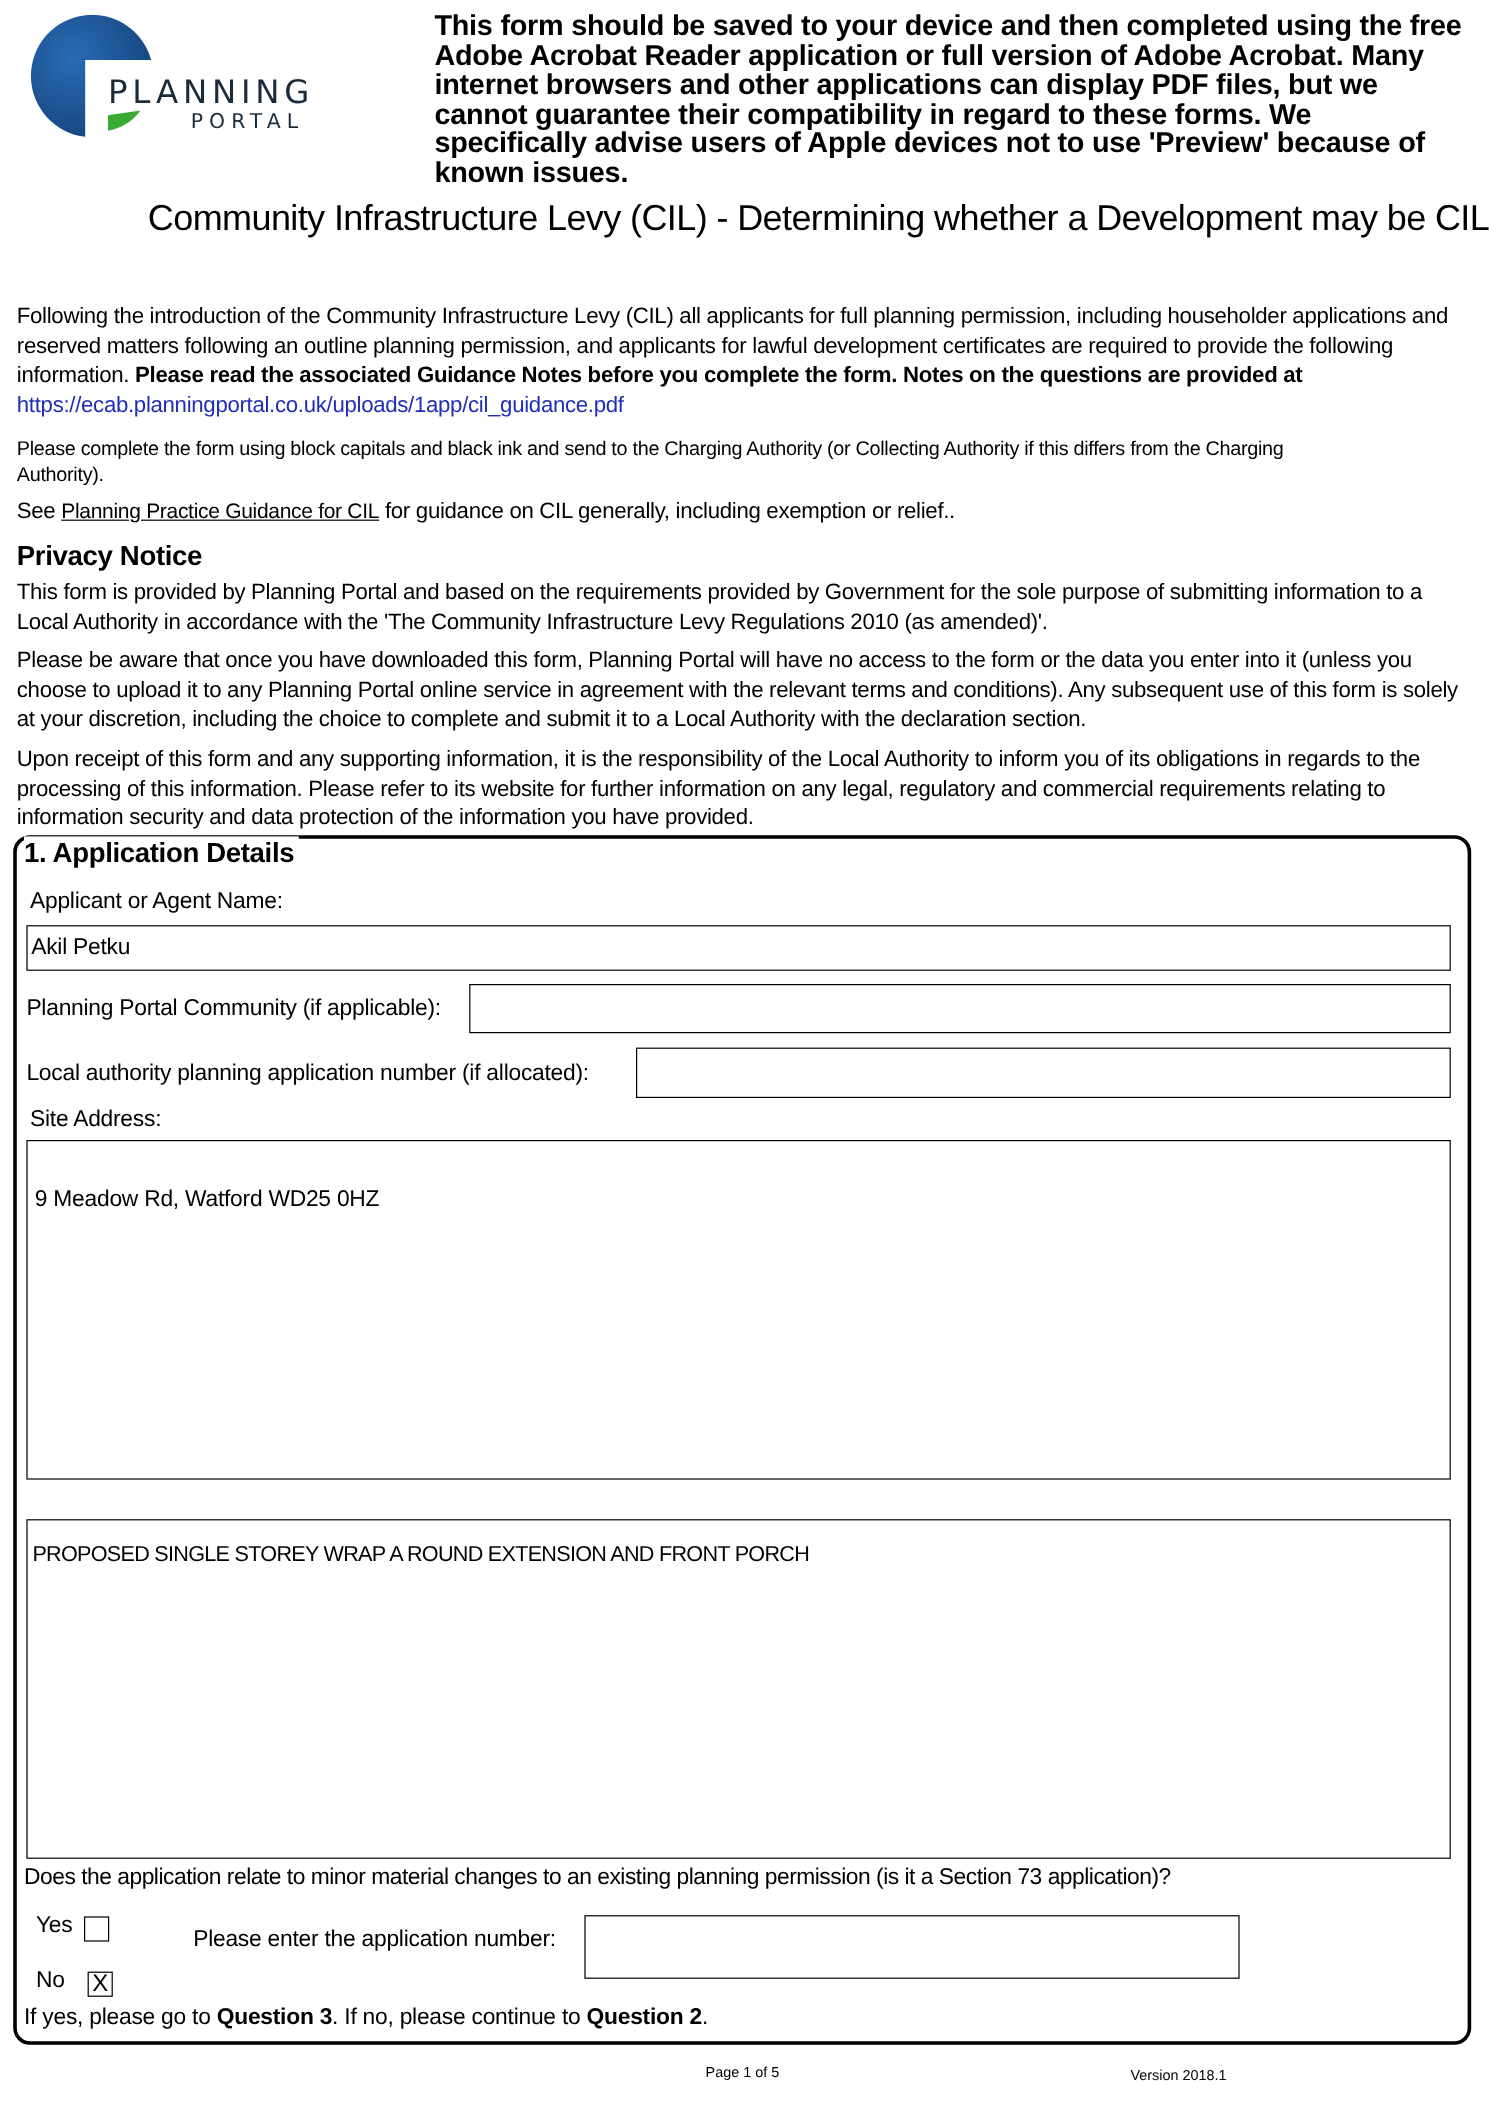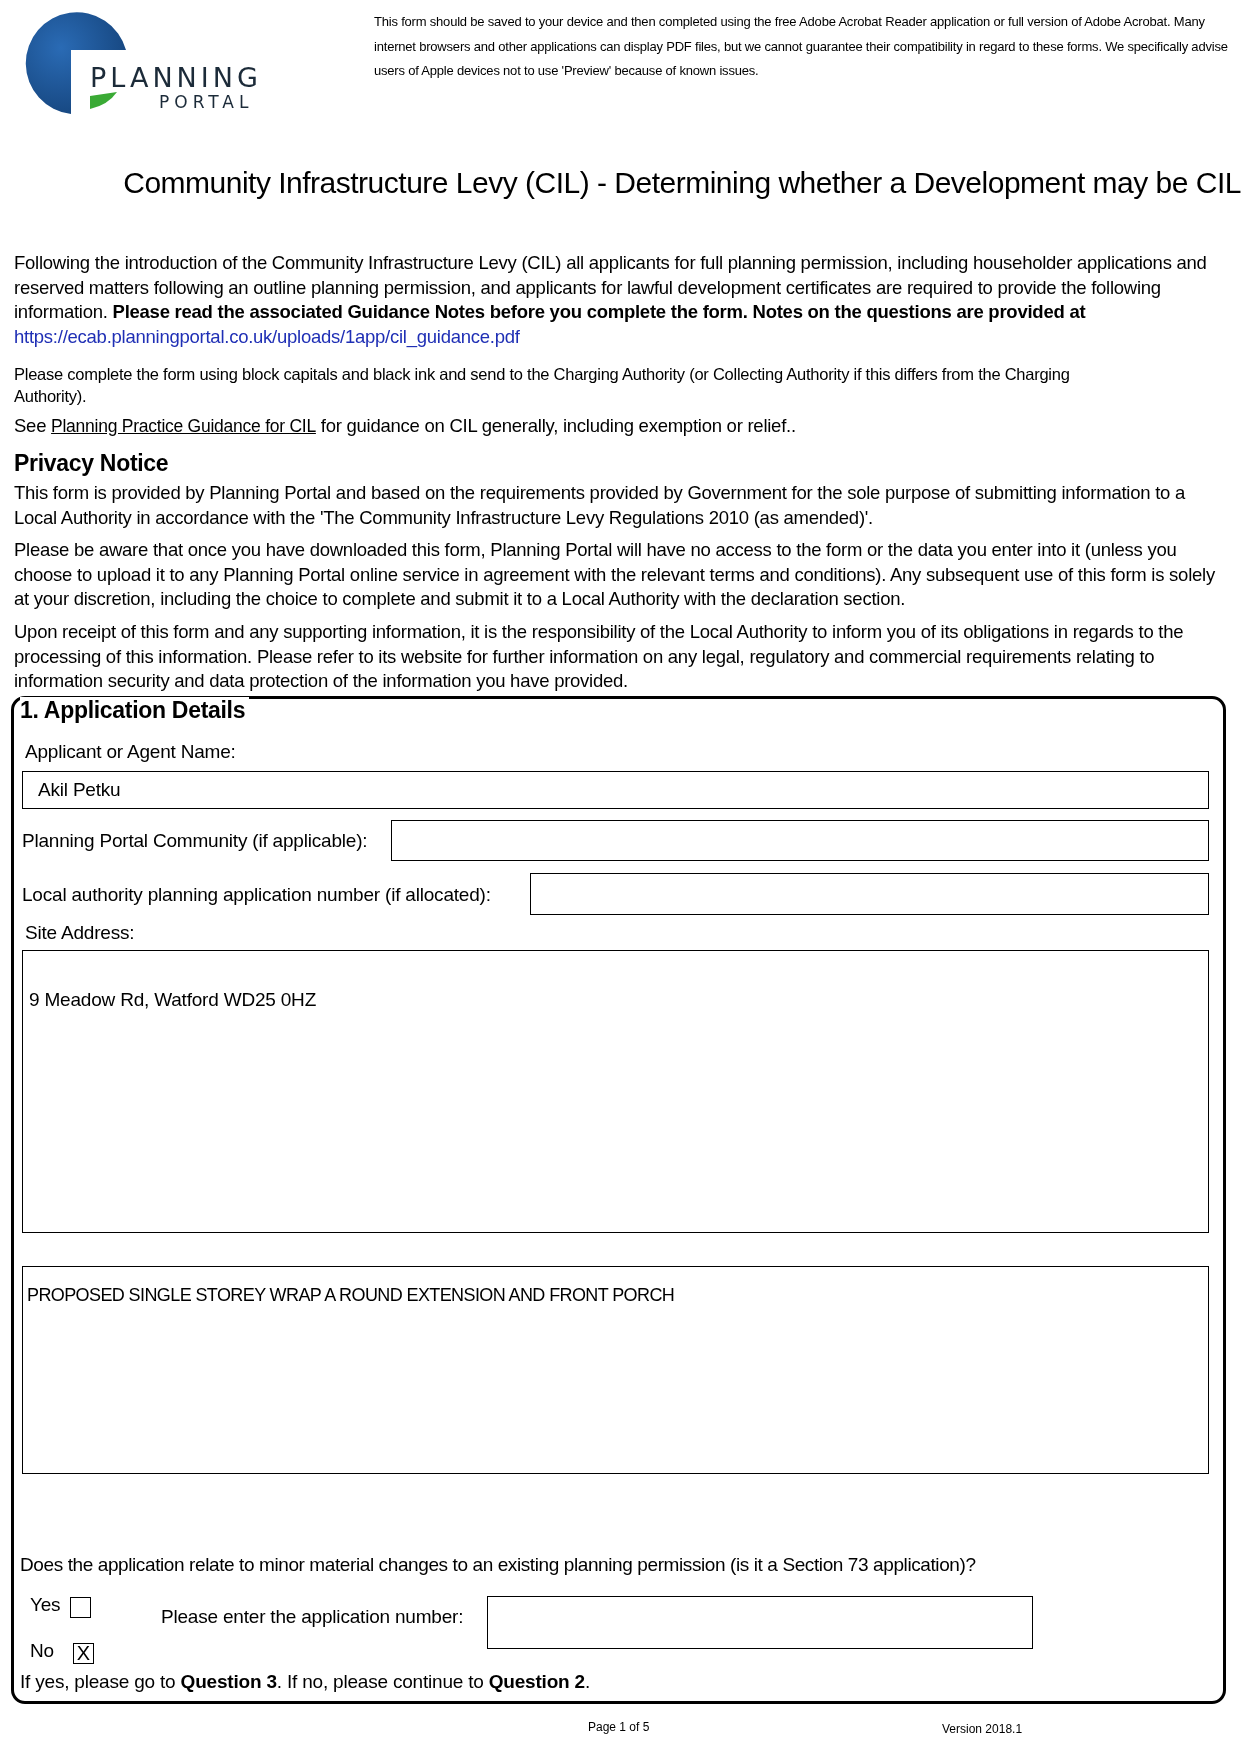--- a/index.html
+++ b/index.html
@@ -7,41 +7,41 @@
          font-family:"Liberation Sans", "DejaVu Sans", sans-serif; color:#000; }
   .abs { position:absolute; }
 
   
   .logo { left:14px; top:12px; width:230px; height:104px; }
   .logo-text-1 { position:absolute; left:76px; top:50px; font-size:27px; letter-spacing:4px;
                  color:#1c2b39; font-family:"DejaVu Sans", sans-serif; }
   .logo-text-2 { position:absolute; left:145px; top:80px; font-size:17px; letter-spacing:5px;
                  color:#1c2b39; font-family:"DejaVu Sans", sans-serif; }
 
-  .notice { left:374px; top:10px; width:860px; font-weight:normal; font-size:13px; line-height:24.5px;
+  .notice { left:362px; top:10px; width:860px; font-weight:bold; font-size:24px; line-height:24.5px;
             letter-spacing:-0.2px; }
 
   .title { left:0; top:163px; width:1241px; text-align:right; font-size:30px; line-height:40px;
            letter-spacing:-0.5px; }
 
   .para { left:14px; width:1215px; font-size:18.5px; line-height:24.5px; letter-spacing:-0.25px; }
   .small { font-size:16.5px; line-height:22px; }
   .link { color:#1f2fb5;margin-top:32px; }
   .u { text-decoration:underline; }
 
   .h2 { left:14px; font-weight:bold; font-size:23px; letter-spacing:-0.3px; }
 
   
   .section { left:11px; top:696px; width:1215px; height:1008px; border:3px solid #000;
              border-radius:14px; box-sizing:border-box; }
   .sec-title { left:20px; top:697px; font-weight:bold; font-size:23px; letter-spacing:-0.3px; }
 
   .label { font-size:19px; letter-spacing:-0.2px; }
   .field { border:1.5px solid #000; box-sizing:border-box; background:#fff; font-size:19px;
-           padding-left:15px; letter-spacing:-0.2px; }
+           padding-left:3px; letter-spacing:-0.2px; }
   .cb { width:21px; height:21px; border:1.5px solid #000; box-sizing:border-box; background:#fff;
         font-size:20px; line-height:18px; text-align:center; }
   .footer { font-size:12px; }
 </style>
 </head>
 <body>
 
 <div class="abs logo">
   <svg width="230" height="104" viewBox="0 0 230 104" style="position:absolute;left:0;top:0;">
     <defs>
@@ -87,21 +87,21 @@
 <div class="abs label" style="left:22px;top:830px;">Planning Portal Community (if applicable):</div>
 <div class="abs field" style="left:391px;top:820px;width:818px;height:41px;"></div>
 
 <div class="abs label" style="left:22px;top:884px;">Local authority planning application number (if allocated):</div>
 <div class="abs field" style="left:530px;top:873px;width:679px;height:42px;"></div>
 
 <div class="abs label" style="left:25px;top:922px;">Site Address:</div>
 <div class="abs field" style="left:22px;top:950px;width:1187px;height:283px;padding:38px 0 0 6px;">9 Meadow Rd, Watford WD25 0HZ</div>
 
 <div class="abs label" style="left:22px;top:1239px;margin-top:48px;">Description of development:</div>
-<div class="abs field" style="left:22px;top:1266px;width:1187px;height:208px;padding:18px 0 11px 4px;font-size:18px;letter-spacing:-0.6px;">PROPOSED SINGLE STOREY WRAP A ROUND EXTENSION AND FRONT PORCH</div>
+<div class="abs field" style="left:22px;top:1266px;width:1187px;height:283px;padding:18px 0 11px 4px;font-size:18px;letter-spacing:-0.6px;">PROPOSED SINGLE STOREY WRAP A ROUND EXTENSION AND FRONT PORCH</div>
 
 <div class="abs label" style="left:20px;top:1554px;letter-spacing:-0.4px;">Does the application relate to minor material changes to an existing planning permission (is it a Section 73 application)?</div>
 
 <div class="abs label" style="left:30px;top:1594px;">Yes</div>
 <div class="abs cb" style="left:70px;top:1597px;"><span></span></div>
 
 <div class="abs label" style="left:161px;top:1606px;">Please enter the application number:</div>
 <div class="abs field" style="left:487px;top:1596px;width:546px;height:53px;"></div>
 
 <div class="abs label" style="left:30px;top:1640px;">No</div>

